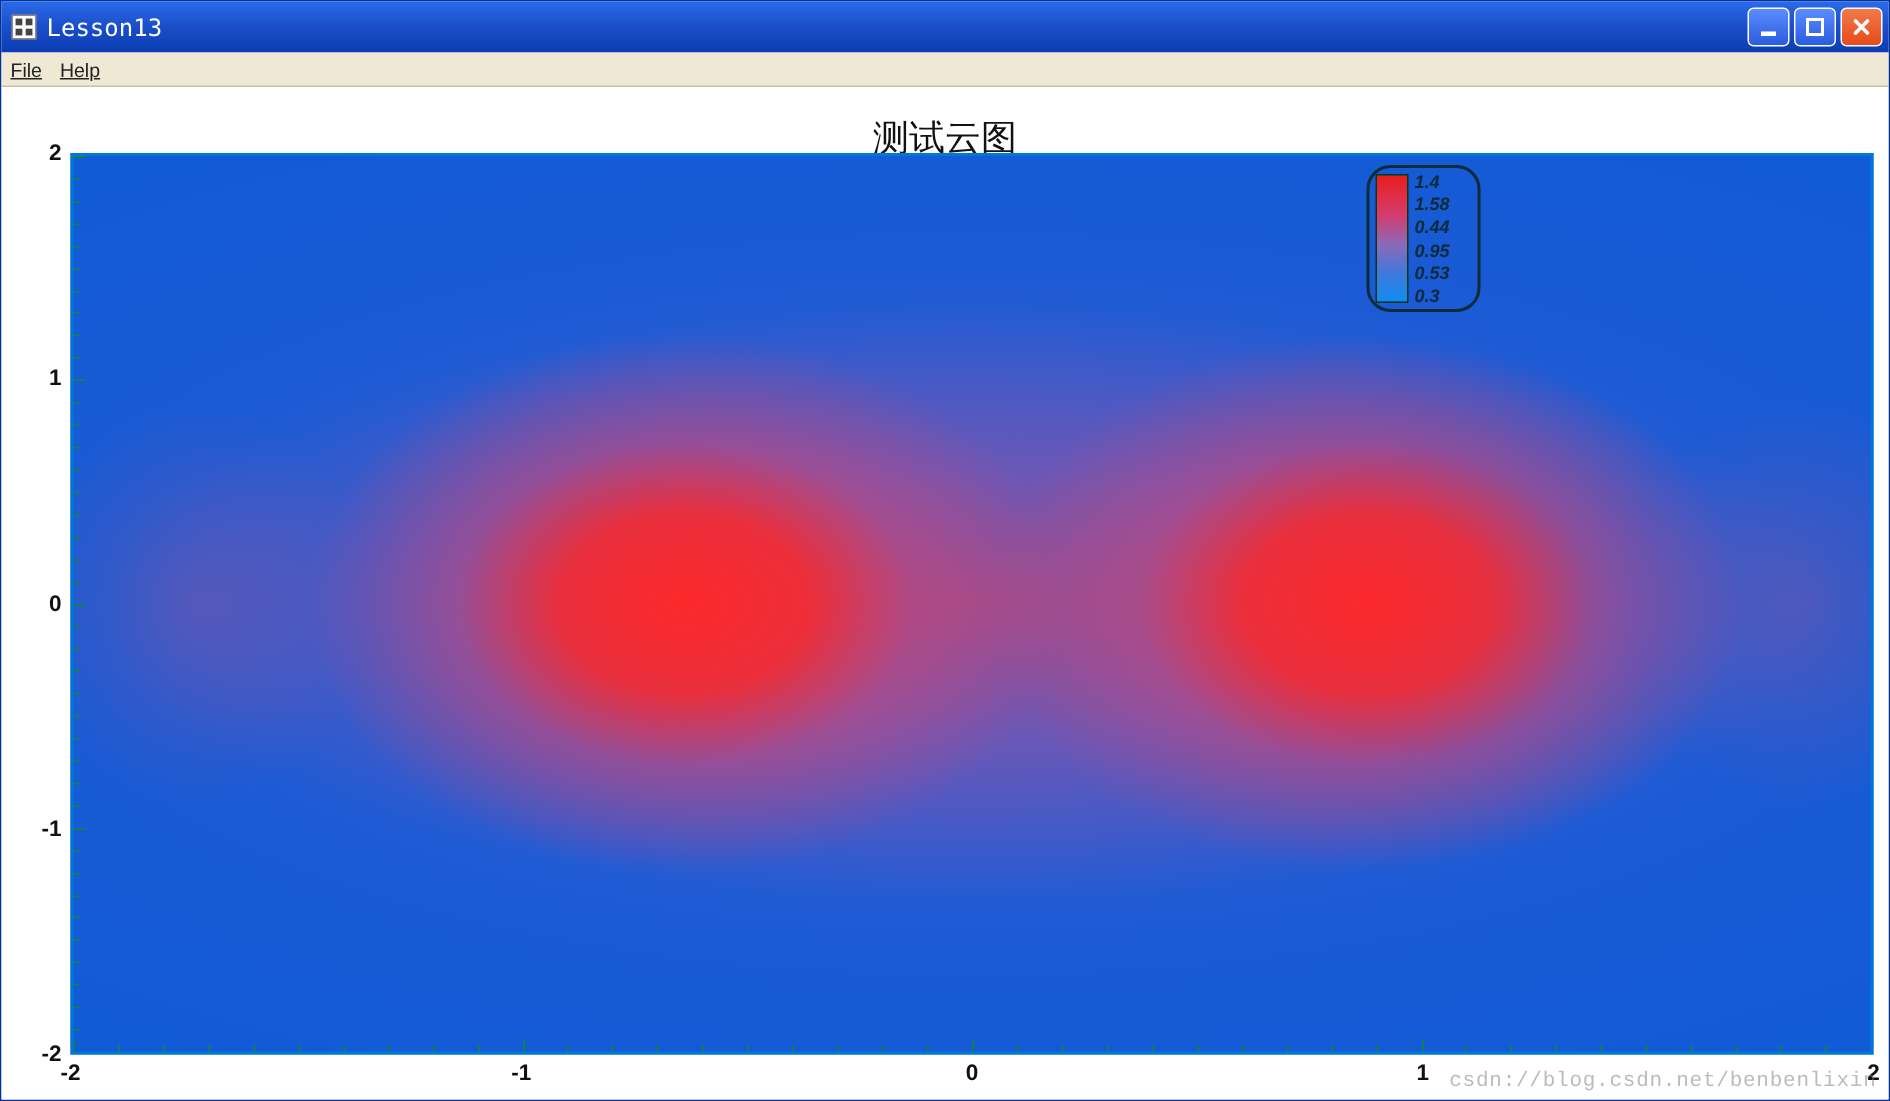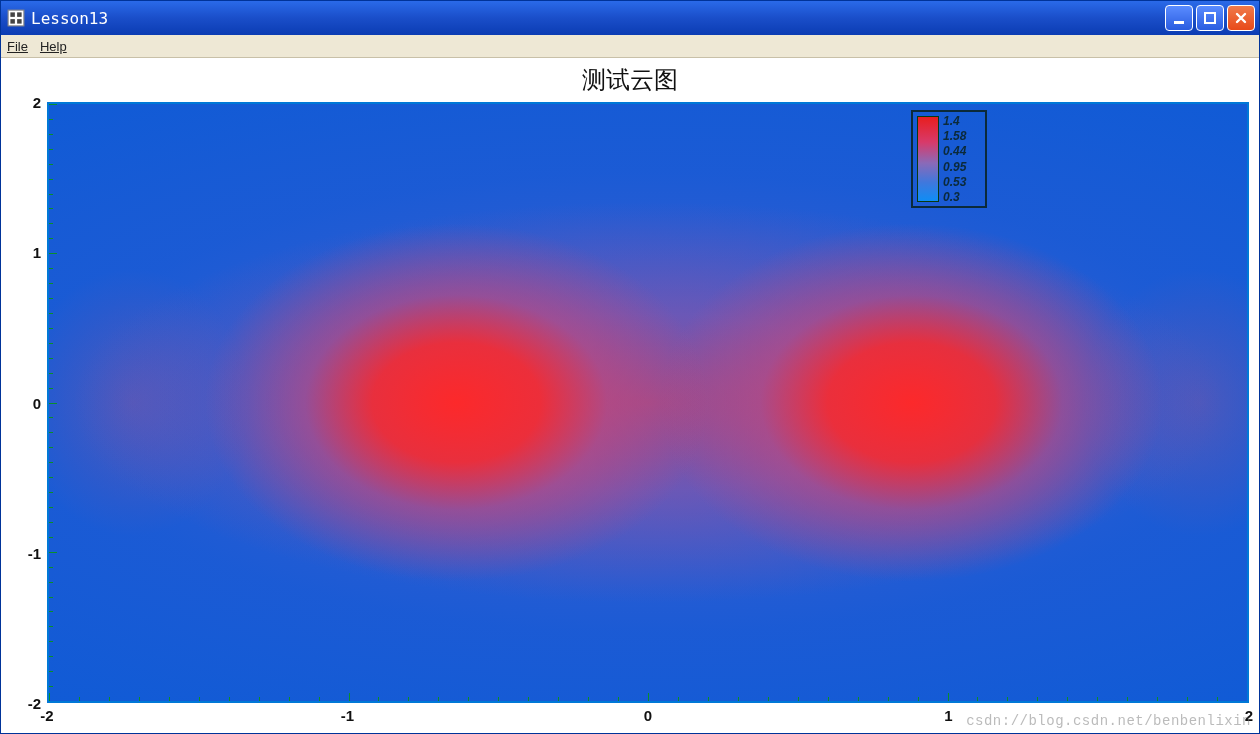--- a/index.html
+++ b/index.html
@@ -63,21 +63,21 @@
   .client {
     flex: 1;
     background: #fff;
     position: relative;
   }
   .chart-title {
     text-align: center;
     font-size: 24px;
     font-family: Liberation Mono, monospace;
     color: #111;
-    margin-top: 6px;
+    margin-top: 18px;
     margin-bottom: 4px;
   }
   .plot-wrap {
     position: absolute;
     
     left: 46px;
     right: 10px;
     top: 44px;
     bottom: 30px;
   }
@@ -114,21 +114,21 @@
   .axis-labels-y { position:absolute; left:6px; top:44px; bottom:30px; width:36px; font-size:15px; font-weight:bold; font-family: Arial, sans-serif; color:#111; }
   .axis-labels-y span { position:absolute; right:2px; transform:translateY(-50%); text-align:right; }
   
   .legend {
     position:absolute;
     top: 6px;
     right: 260px;
     width: 76px;
     height: 98px;
     border: 2px solid #0b2a3a;
-    border-radius: 0;
+    border-radius: 16px;
     background: rgba(180,200,240,0.0);
     display:flex;
     padding: 4px;
     box-sizing:border-box;
   }
   .legend-bar {
     width: 22px;
     height: 100%;
     background: linear-gradient(to bottom, #e81e1e 0%, #d83a6a 30%, #8a6ab8 55%, #3f78dd 78%, #0f8df5 100%);
     border: 1px solid #063; border-color:#083a12;

